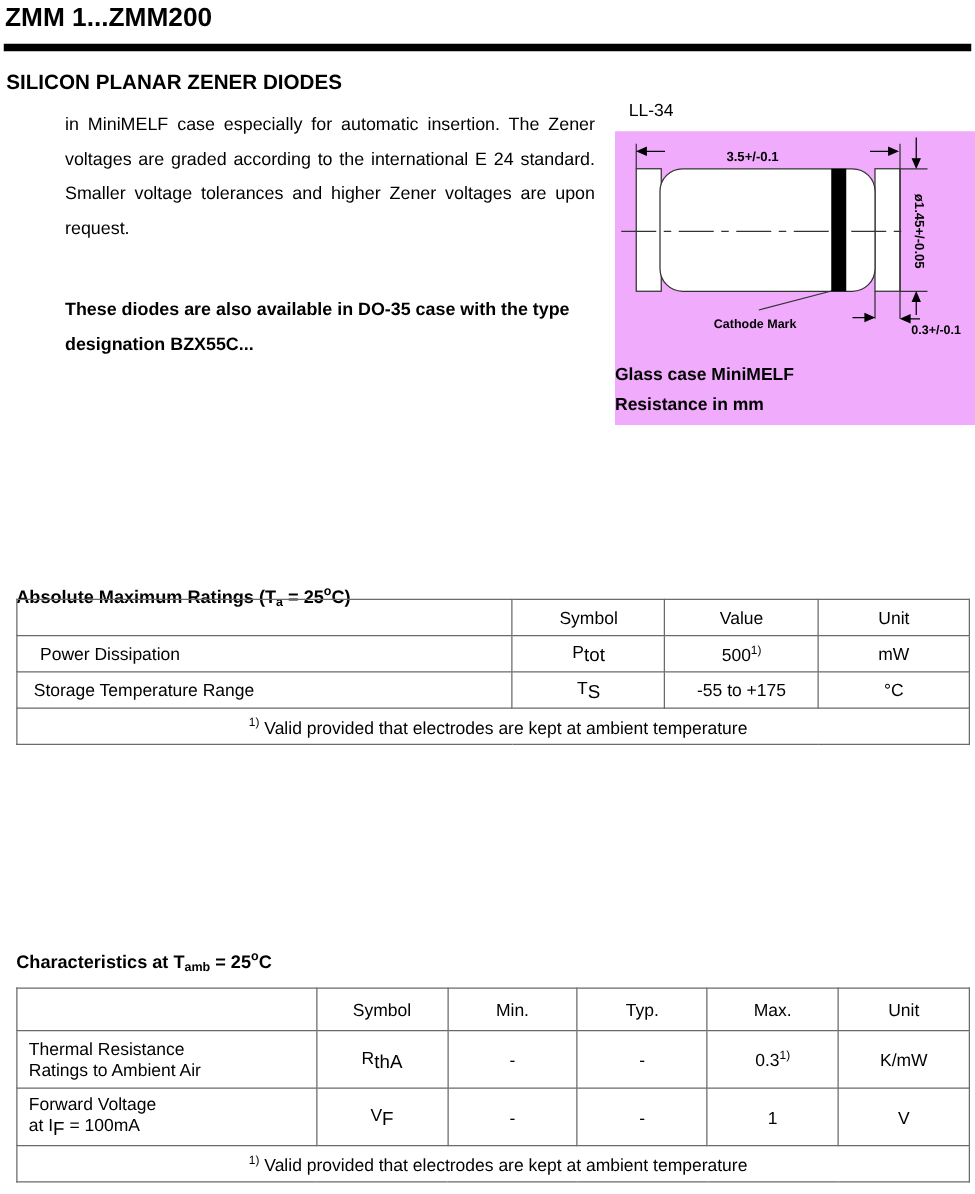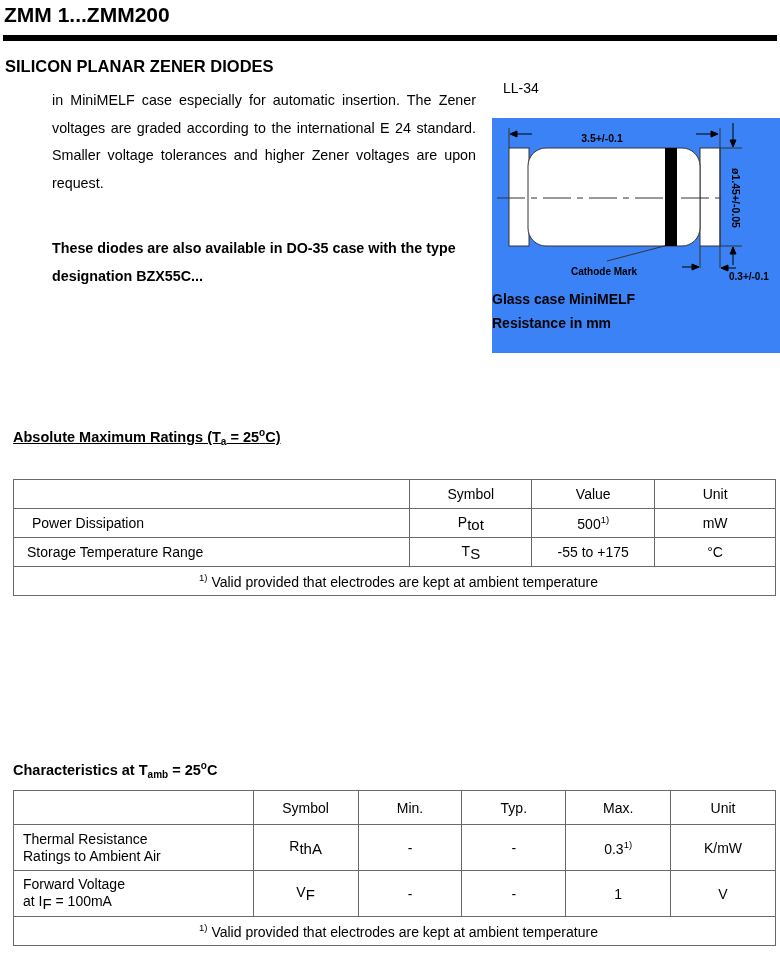--- a/index.html
+++ b/index.html
@@ -6,26 +6,26 @@
   body { width:780px; height:955px; position:relative; overflow:hidden;
          font-family:"Liberation Sans", sans-serif; color:#000; }
   .abs { position:absolute; }
   #doc-title { left:4px; top:3px; font-size:21px; font-weight:bold; letter-spacing:0; }
   #title-rule { left:3px; top:35px; width:774px; height:6px; background:#000; }
   #subtitle { left:5px; top:57px; font-size:16.5px; font-weight:bold; }
   .para { left:5px; width:424px; font-size:14.3px; line-height:27.5px; text-align:justify;margin-left:47px; }
   #para1 { top:87px; }
   #para2 { top:235px; width:440px; text-align:left;font-weight:bold; }
   #pkg-label { left:503px; top:80px; font-size:14px; }
-  #figure { left:492px; top:118px; width:288px; height:235px; background:#3b82f6; }
+  #figure { left:492px; top:105px; width:288px; height:235px; background:#f0abfc; }
   #fig-caption { left:492px; top:287px; width:258px; text-align:left; font-size:14px; font-weight:bold; line-height:24px; }
   .tbl-title { left:13px; font-size:14.5px; font-weight:bold; }
   .tbl-title sub { font-size:10px; vertical-align:-3px; }
   .tbl-title sup { font-size:10px; vertical-align:6px; }
-  #amr-title { top:427px;text-decoration:underline; }
+  #amr-title { top:468px; }
   #char-title { top:760px; }
   table.dt { position:absolute; left:13px; width:763px; border-collapse:collapse; font-size:14px; }
   table.dt td { border:1.5px solid #6a6a6a; padding:0;margin-top:46px; }
   table.dt td.c { text-align:center; }
   table.dt td.l { text-align:left; padding-left:13px; }
   #amr-table { top:479px; }
   #amr-table tr { height:29px; }
   #amr-table tr.fn { height:29px; }
   #char-table { top:790px; }
   #char-table tr.hd { height:34px; }

